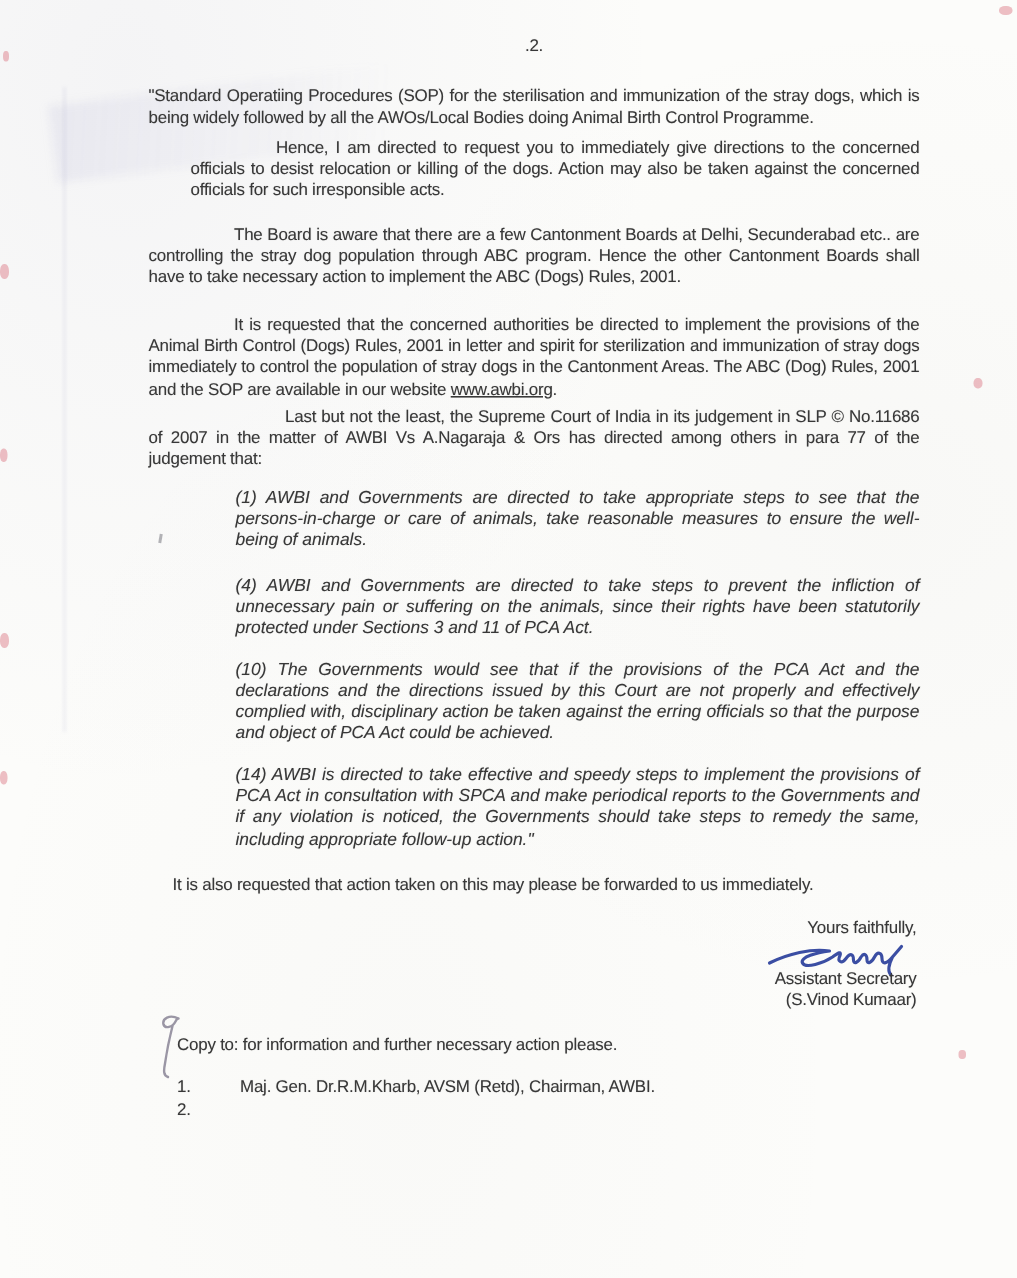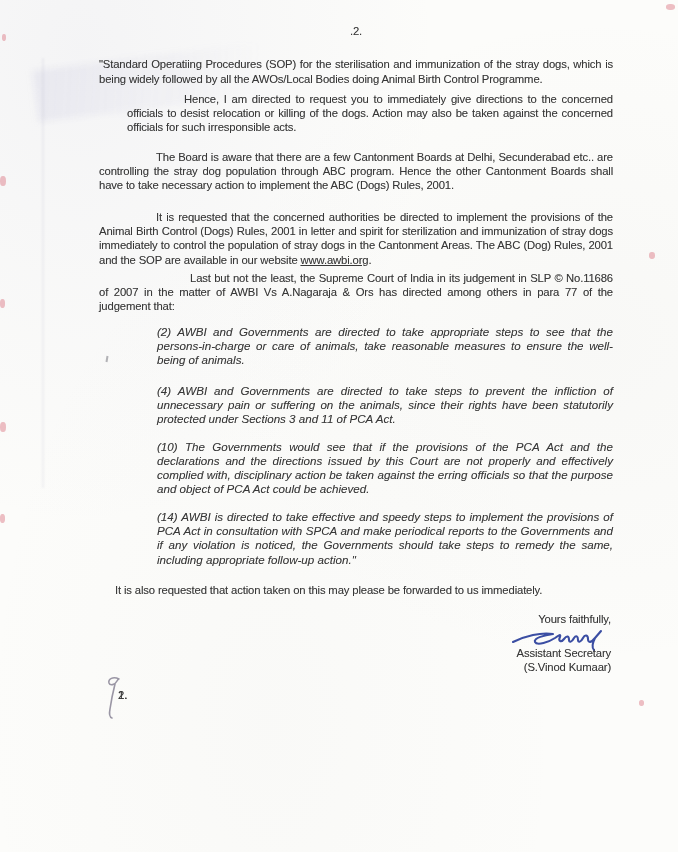--- a/index.html
+++ b/index.html
@@ -91,39 +91,41 @@
     <div class="pageno">.2.</div>
 
     <p class="para p1">"Standard Operatiing Procedures (SOP) for the sterilisation and immunization of the stray dogs, which is being widely followed by all the AWOs/Local Bodies doing Animal Birth Control Programme.</p>
     <p class="para p2">Hence, I am directed to request you to immediately give directions to the concerned officials to desist relocation or killing of the dogs. Action may also be taken against the concerned officials for such irresponsible acts.</p>
     <p class="para p3">The Board is aware that there are a few Cantonment Boards at Delhi, Secunderabad etc.. are controlling the stray dog population through ABC program. Hence the other Cantonment Boards shall have to take necessary action to implement the ABC (Dogs) Rules, 2001.</p>
 
     <p class="para p4"><span>It is requested that the concerned authorities be directed to implement the provisions of the Animal Birth Control (Dogs) Rules, 2001 in letter and spirit for sterilization and immunization of stray dogs immediately to control the population of stray dogs in the Cantonment Areas. The ABC (Dog) Rules, 2001 and the SOP are available in our website </span><a class="link">www.awbi.org</a><span>.</span></p>
 
     <p class="para p5">Last but not the least, the Supreme Court of India in its judgement in SLP © No.11686 of 2007 in the matter of AWBI Vs A.Nagaraja &amp; Ors has directed among others in para 77 of the judgement that:</p>
 
-    <p class="quote q3">(2) AWBI and Governments are directed to take appropriate steps to see that the persons-in-charge or care of animals, take reasonable measures to ensure the well-being of animals.</p>
+    <p class="quote q3">(1) AWBI and Governments are directed to take appropriate steps to see that the persons-in-charge or care of animals, take reasonable measures to ensure the well-being of animals.</p>
     <p class="quote q4">(4) AWBI and Governments are directed to take steps to prevent the infliction of unnecessary pain or suffering on the animals, since their rights have been statutorily protected under Sections 3 and 11 of PCA Act.</p>
     <p class="quote q10">(10) The Governments would see that if the provisions of the PCA Act and the declarations and the directions issued by this Court are not properly and effectively complied with, disciplinary action be taken against the erring officials so that the purpose and object of PCA Act could be achieved.</p>
     <p class="quote q12">(14) AWBI is directed to take effective and speedy steps to implement the provisions of PCA Act in consultation with SPCA and make periodical reports to the Governments and if any violation is noticed, the Governments should take steps to remedy the same, including appropriate follow-up action."</p>
 
     <p class="para closing-line">It is also requested that action taken on this may please be forwarded to us immediately.</p>
 
     <div class="sig-block">
       <div>Yours faithfully,</div>
       <svg class="sig-scribble" width="96" height="30" viewBox="0 0 96 30">
         <path d="M2,17 C14,11 30,7 42,9 C34,10 22,13 24,17 C26,21 38,17 44,13 C48,10 50,9 49,12 C47,16 50,18 53,14 C56,10 58,11 58,15 C58,18 61,17 63,13 C65,10 67,11 67,15 C67,18 70,17 72,13 C74,9 77,10 77,14 C77,18 80,18 84,13 L90,6 M84,13 C82,17 80,22 83,25" fill="none" stroke="#2a3f9b" stroke-width="2.1" stroke-linecap="round" stroke-linejoin="round" opacity="0.92"></path>
       </svg>
       <div>Assistant Secretary</div>
       <div>(S.Vinod Kumaar)</div>
     </div>
 
+    <div class="copy-head">Copy to: for information and further necessary action please.</div>
 
     <div class="copy-list">
       <div class="copy-item">
         <span class="num">1.</span>
+        <span>Maj. Gen. Dr.R.M.Kharb, AVSM (Retd), Chairman, AWBI.</span>
       </div>
       <div class="copy-item">
         <span class="num">2.</span>
       </div>
     </div>
   </div>
 </div>
 
 </body></html>

